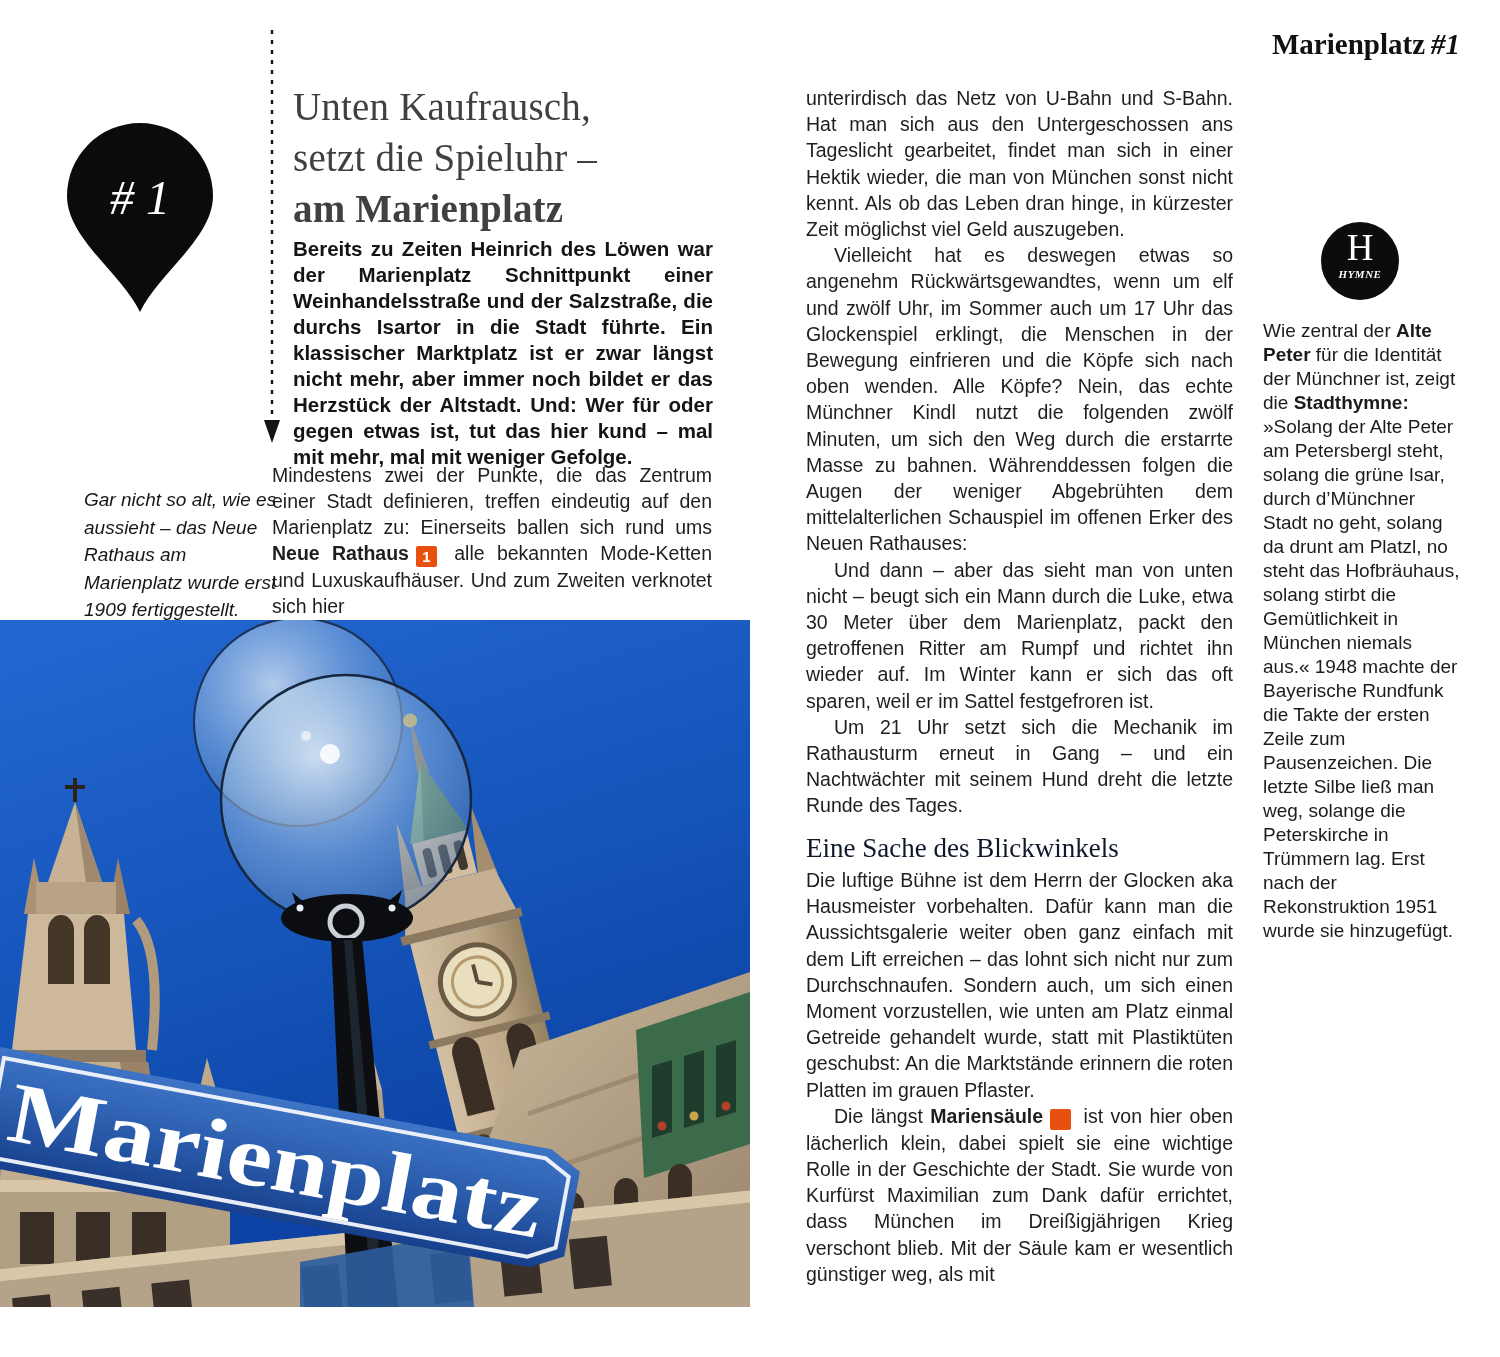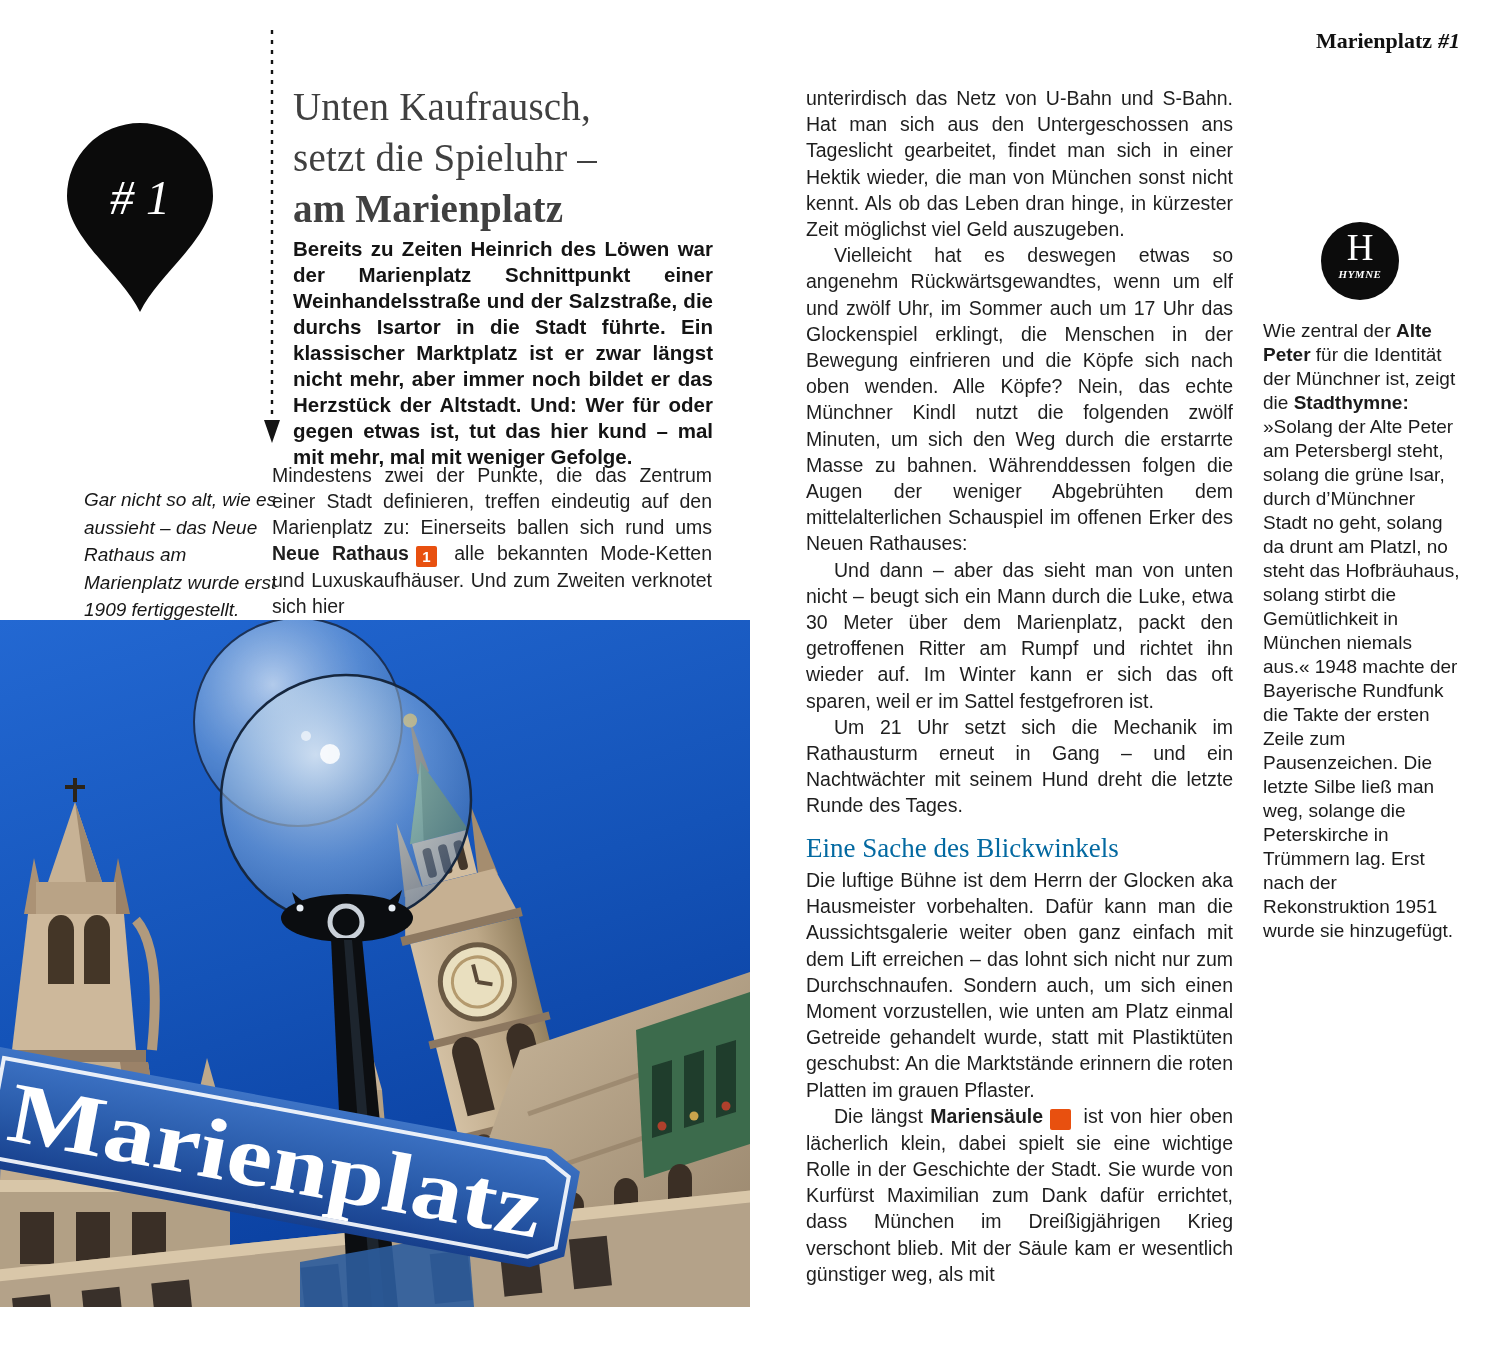--- a/index.html
+++ b/index.html
@@ -4,40 +4,40 @@
 <style>
   html,body{margin:0;padding:0;}
   body{
     width:1500px;height:1357px;position:relative;background:#ffffff;
     font-family:"Liberation Sans", sans-serif;color:#1d1d1d;overflow:hidden;
     -webkit-font-smoothing:antialiased;
   }
   .abs{position:absolute;}
   
   .hdr{left:1000px;top:28px;width:460px;text-align:right;
-       font-family:"Liberation Serif", serif;font-weight:bold;font-size:22px;color:#111;}
+       font-family:"Liberation Serif", serif;font-weight:bold;font-size:29px;color:#111;}
   .hdr .num{font-style:italic;margin-left:6px;}
   
   .title{left:293px;top:81px;font-family:"Liberation Serif", serif;font-size:39px;
          line-height:51px;color:#404040;letter-spacing:0.2px;}
   .title .t3{font-weight:bold;}
   
   .intro{left:293px;top:236px;width:420px;font-weight:bold;font-size:20.5px;
          line-height:26px;text-align:justify;color:#141414;}
   
   .caption{left:44px;top:486px;width:205px;font-style:italic;font-size:19px;
            line-height:27.5px;color:#171717;margin-left:40px;}
   
   .bodytext{font-size:19.5px;line-height:26px;text-align:justify;color:#1e1e1e;}
   .leftbody{left:272px;top:462px;width:440px;}
   .rightcol{left:806px;top:85px;width:427px;line-height:26.2px;}
   .rightcol p{margin:0;}
   .rightcol p.ind{text-indent:28px;}
   .rightcol h2{font-family:"Liberation Serif", serif;font-weight:normal;font-size:27px;
-               margin:16px 0 6px 0;color:#0369a1;}
+               margin:16px 0 6px 0;color:#0f172a;}
   .bold{font-weight:bold;}
   
   .marker{display:inline-block;background:#e8500f;color:#fff;font-weight:bold;
           font-size:15px;width:21px;height:21px;line-height:21px;text-align:center;
           border-radius:2px;vertical-align:-2px;margin:0 5px 0 7px;}
   
   .sidebar{left:1263px;top:222px;width:200px;}
   .badge{width:78px;height:78px;border-radius:50%;background:#0c0c0c;color:#fff;
          margin-left:58px;text-align:center;font-family:"Liberation Serif", serif;}
   .badge .h{font-size:37px;padding-top:7px;line-height:38px;}

